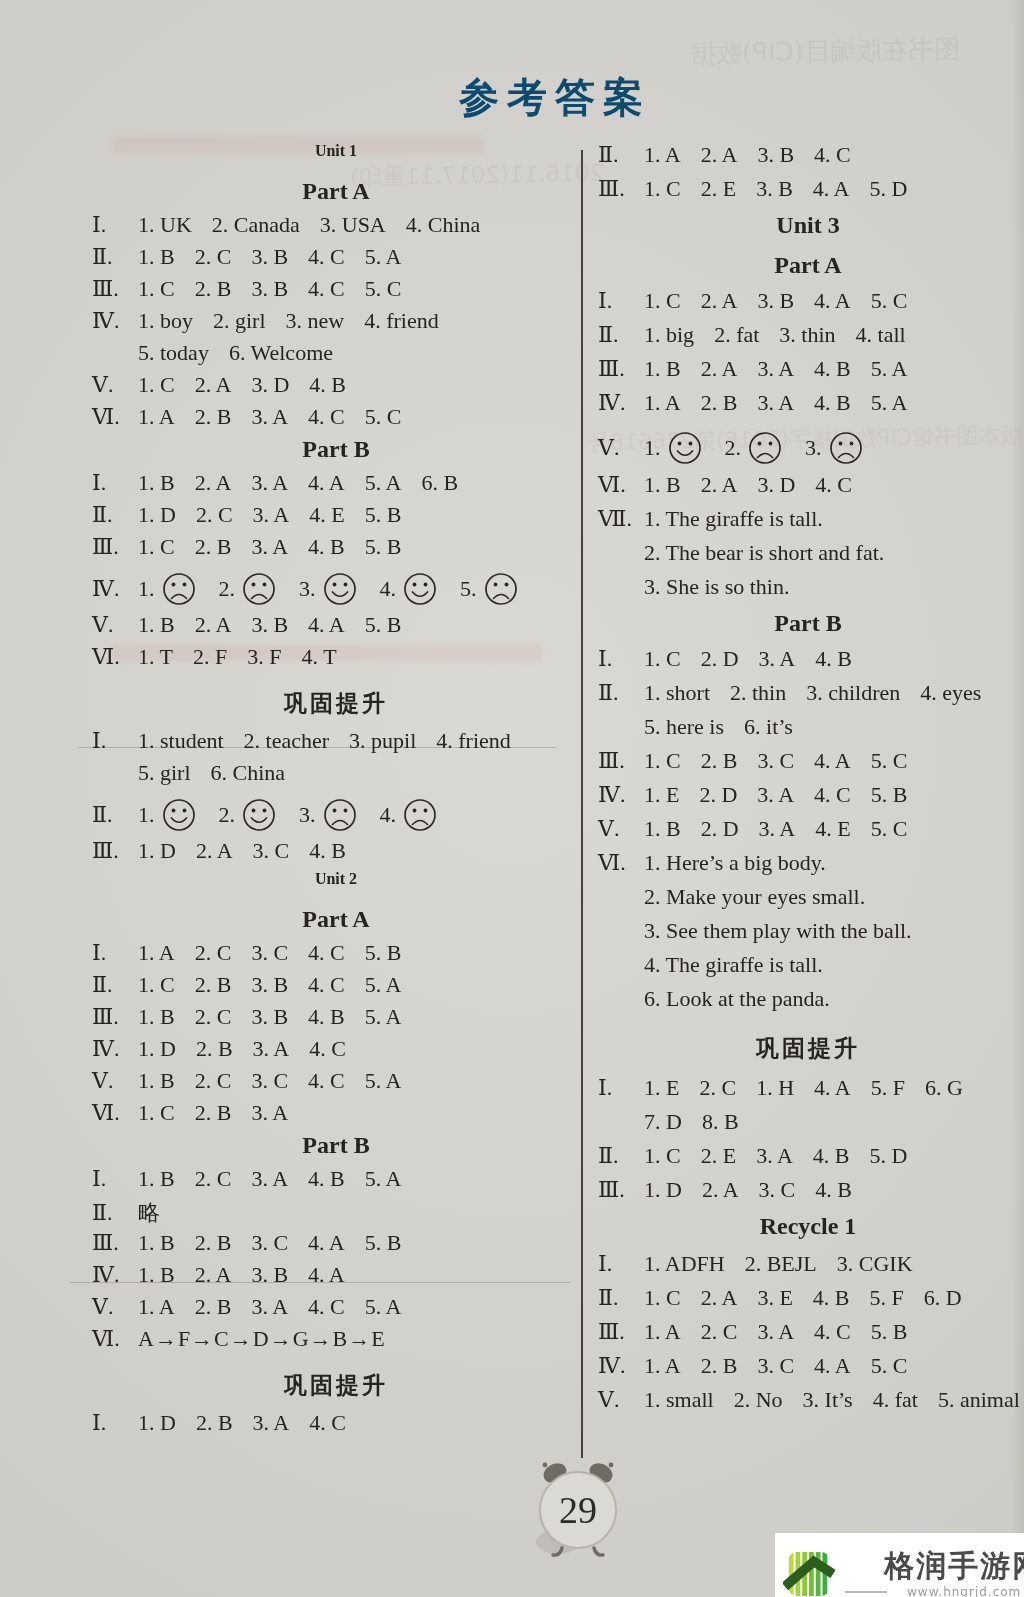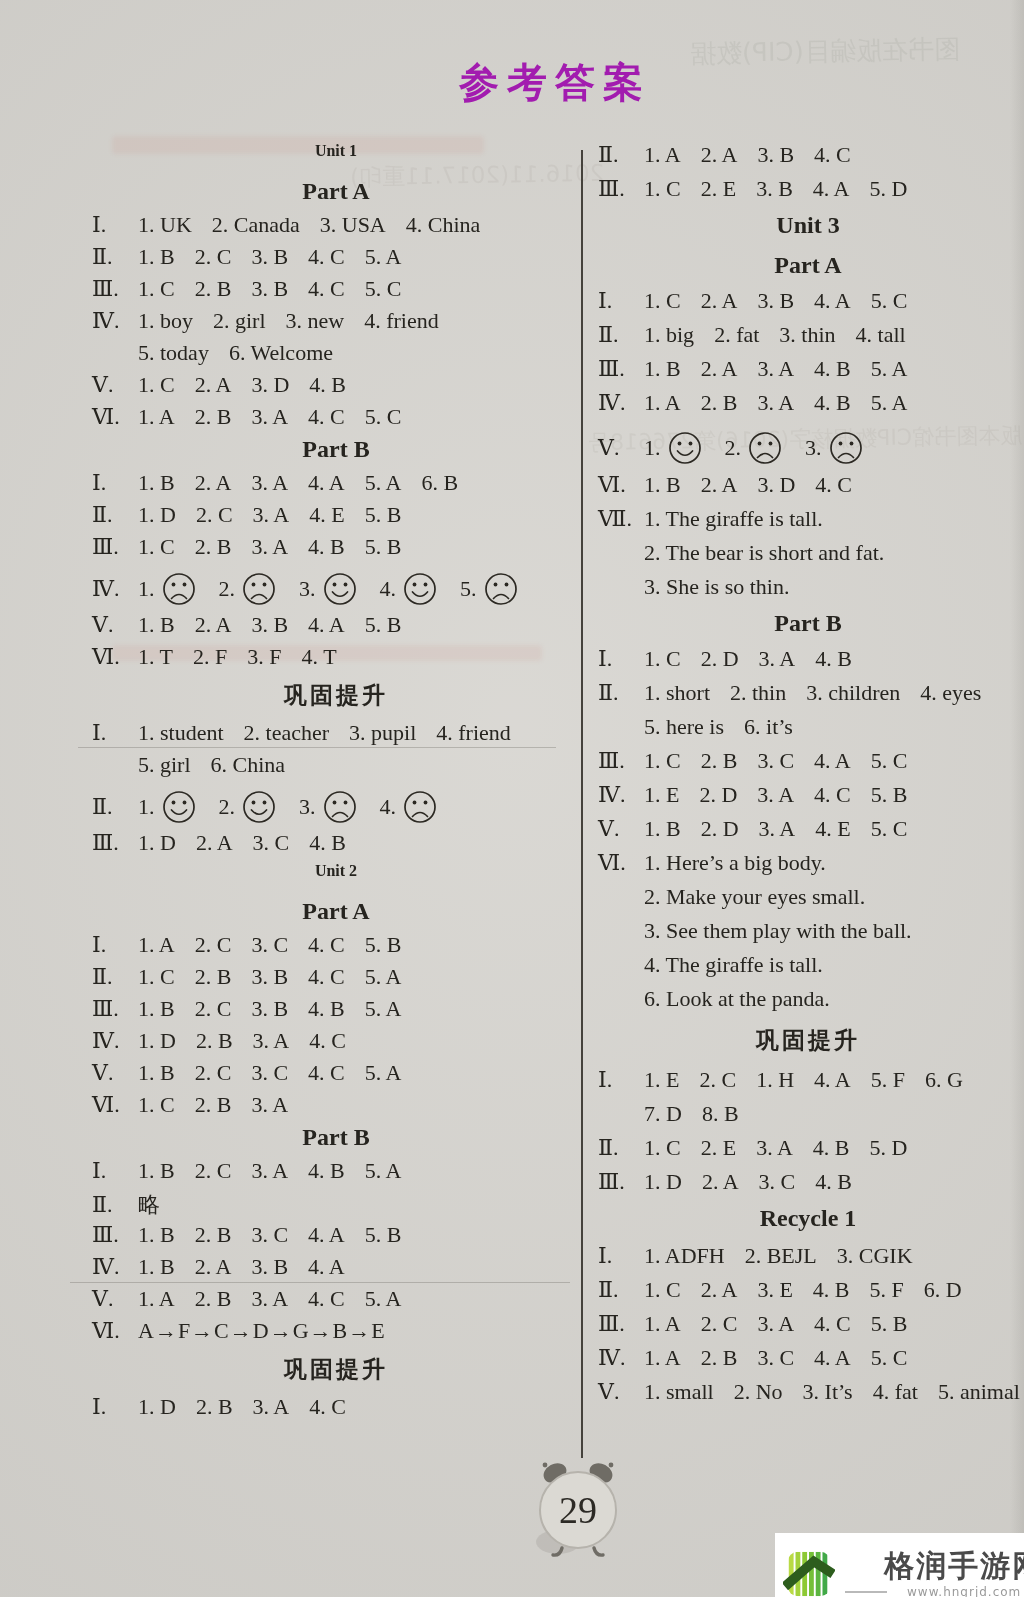--- a/index.html
+++ b/index.html
@@ -9,23 +9,23 @@
     font-family:"Liberation Serif","DejaVu Serif","DejaVu Sans",serif;
     color:#26241f;
   }
   .page::before{ 
     content:"";position:absolute;inset:0;pointer-events:none;
     background:
       radial-gradient(ellipse 120% 90% at 50% 45%, rgba(255,255,255,0.10), rgba(0,0,0,0.05) 85%),
       linear-gradient(to left, rgba(60,58,52,0.10), rgba(60,58,52,0) 14px);
   }
   .page-title{
-    position:absolute;top:55px;left:88px;width:934px;text-align:center;
+    position:absolute;top:70px;left:88px;width:934px;text-align:center;
     font-family:"DejaVu Sans","Liberation Sans",sans-serif;
-    font-weight:bold;font-size:40px;letter-spacing:8px;color:#a21caf;
+    font-weight:bold;font-size:40px;letter-spacing:8px;color:#0c4a6e;
   }
   .divider{position:absolute;left:581px;top:150px;width:2px;height:1308px;background:#45423c;}
   .streak{position:absolute;height:1px;background:rgba(95,92,85,0.30);}
   .streak.s1{left:78px;top:747px;width:478px;}
   .streak.s2{left:70px;top:1282px;width:500px;}
   .smudge{position:absolute;background:rgba(196,74,62,0.07);filter:blur(2px);border-radius:4px;pointer-events:none;}
   .smudge.m1{left:112px;top:136px;width:372px;height:18px;}
   .smudge.m2{left:112px;top:645px;width:430px;height:16px;}
   .ghost{
     position:absolute;pointer-events:none;white-space:nowrap;
@@ -46,21 +46,21 @@
   .line.indent{padding-left:46px;}
   .answer-label{display:inline-block;min-width:46px;}
   .answer-item{margin-right:20px;}
   .line.arrow .answer-item{letter-spacing:1px;}
 
   .line.h-unit,.line.h-part,.line.h-cn{display:block;text-align:center;font-weight:bold;}
   .col-left  .line.h-unit{height:36px;font-size:16px;}
   .col-right .line.h-unit{height:38px;font-size:24px;padding-top:2px;}
   .col-left  .line.h-part{height:34px;font-size:24px;}
   .col-right .line.h-part{height:36px;font-size:24px;padding-top:2px;}
-  .line.h-cn{font-family:"DejaVu Sans","Liberation Sans",sans-serif;font-size:23px;letter-spacing:3px;}
+  .line.h-cn{font-family:"DejaVu Sans","Liberation Sans",sans-serif;font-size:23px;letter-spacing:3px;margin-top:8px;}
   .col-left  .line.h-cn{height:40px;padding-top:4px;}
   .col-right .line.h-cn{height:42px;padding-top:5px;}
 
   .line.faces{align-items:center;}
   .col-left  .line.faces{height:46px;}
   .col-right .line.faces{height:48px;}
   .face-num{margin-right:6px;}
   .face-icon{margin-right:22px;flex:none;}
 
   .clock{position:absolute;left:522px;top:1446px;width:112px;height:122px;}

